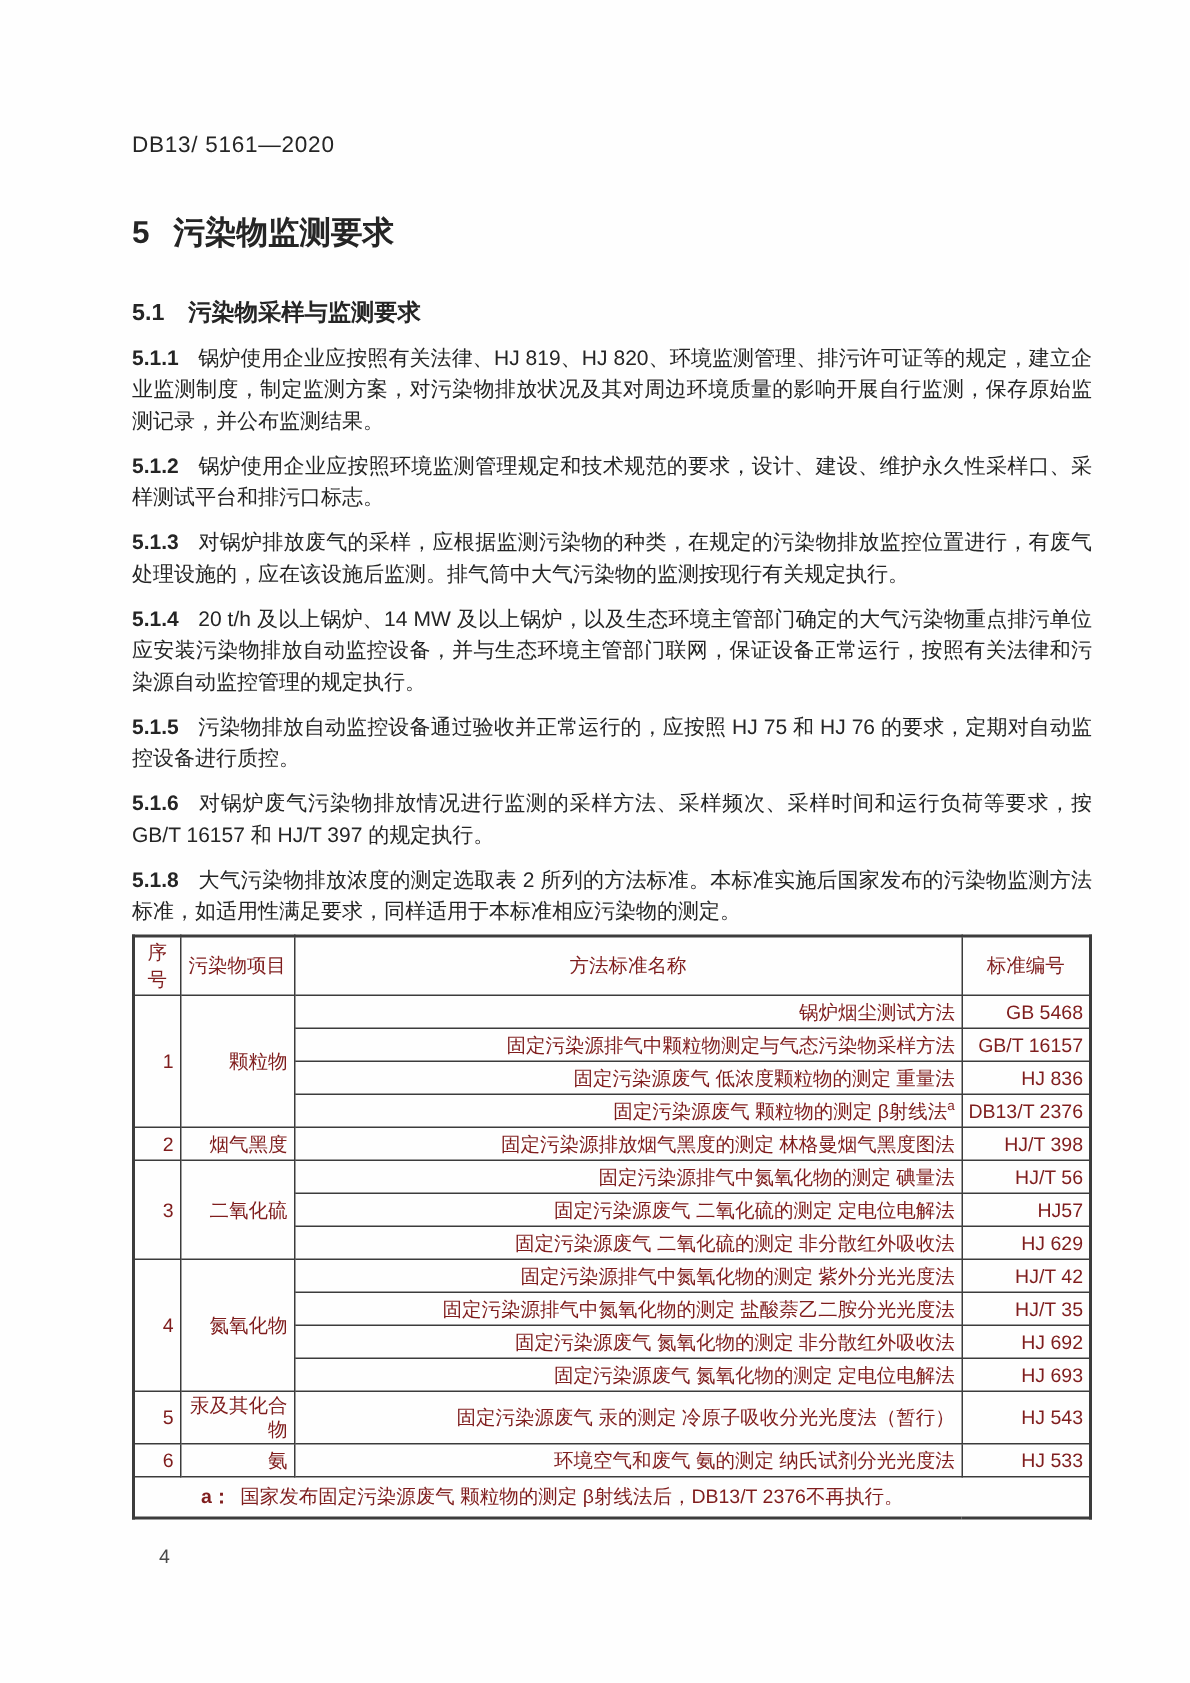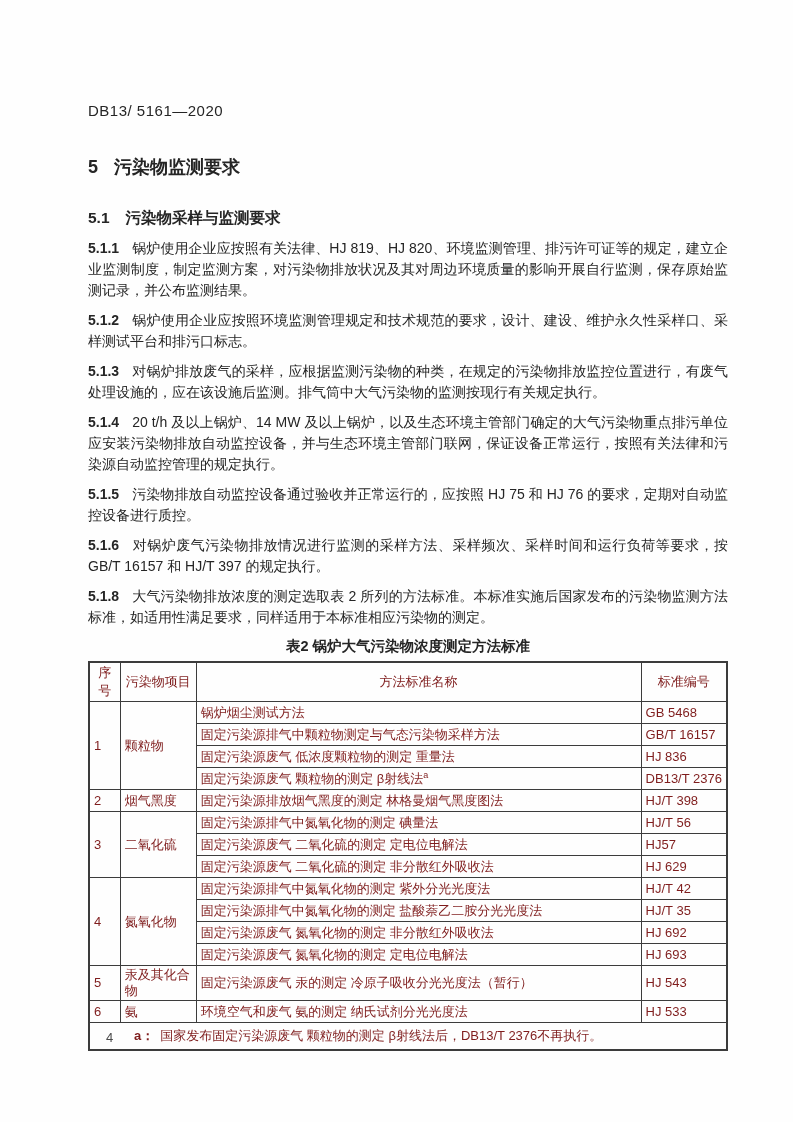--- a/index.html
+++ b/index.html
@@ -5,28 +5,28 @@
   html,body { margin:0; padding:0; background:#ffffff; }
   .page {
     position:relative;
     width:793px; height:1122px;
     background:#fefefe;
     font-family:"Liberation Sans","DejaVu Sans",sans-serif;
     color:#252525;
     overflow:hidden;
   }
   .inner {
-    position:absolute; left:88px; top:14px; width:640px;
+    position:absolute; left:88px; top:0; width:640px;
   }
   .doc-header {
     padding-top:88px;
     font-size:15px;
     letter-spacing:.5px;
   }
-  .sec-h1 { margin:36px 0 0 0; font-size:18px; font-weight:bold; }
+  .sec-h1 { margin:36px 0 0 0; font-size:21px; font-weight:bold; }
   .sec-h2 { margin:29px 0 0 0; font-size:15.5px; font-weight:bold; }
   .sec-h1 .num, .sec-h2 .num { margin-right:16px; }
   #clauses { margin:0; }
   .clause {
     margin:9px 0 0 0;
     font-size:14px;
     line-height:21px;
     text-align:justify;
     text-justify:inter-ideograph;
   }
@@ -51,21 +51,21 @@
   table.methods th {
     font-weight:normal;
     height:24px;
     padding:1px 4px;
     text-align:center;
   }
   table.methods td {
     height:19px;
     line-height:16px;
     padding:1px 4px;
-    text-align:left;
+    text-align:right;
   }
   td.code-cell { white-space:nowrap; }
   tr.footnote-row td {
     text-align:left;
     height:24px;
     padding-left:44px;
   }
   tr.footnote-row .fn-label { font-weight:bold; margin-right:6px; }
   sup.note-sup { font-size:9px; line-height:0; }
   .page-number {
@@ -94,21 +94,20 @@
     <div id="clauses">
         <p class="clause"><span class="num">5.1.1</span>锅炉使用企业应按照有关法律、HJ 819、HJ 820、环境监测管理、排污许可证等的规定，建立企业监测制度，制定监测方案，对污染物排放状况及其对周边环境质量的影响开展自行监测，保存原始监测记录，并公布监测结果。</p>
         <p class="clause"><span class="num">5.1.2</span>锅炉使用企业应按照环境监测管理规定和技术规范的要求，设计、建设、维护永久性采样口、采样测试平台和排污口标志。</p>
         <p class="clause"><span class="num">5.1.3</span>对锅炉排放废气的采样，应根据监测污染物的种类，在规定的污染物排放监控位置进行，有废气处理设施的，应在该设施后监测。排气筒中大气污染物的监测按现行有关规定执行。</p>
         <p class="clause"><span class="num">5.1.4</span>20 t/h 及以上锅炉、14 MW 及以上锅炉，以及生态环境主管部门确定的大气污染物重点排污单位应安装污染物排放自动监控设备，并与生态环境主管部门联网，保证设备正常运行，按照有关法律和污染源自动监控管理的规定执行。</p>
         <p class="clause"><span class="num">5.1.5</span>污染物排放自动监控设备通过验收并正常运行的，应按照 HJ 75 和 HJ 76 的要求，定期对自动监控设备进行质控。</p>
         <p class="clause"><span class="num">5.1.6</span>对锅炉废气污染物排放情况进行监测的采样方法、采样频次、采样时间和运行负荷等要求，按 GB/T 16157 和 HJ/T 397 的规定执行。</p>
         <p class="clause"><span class="num">5.1.8</span>大气污染物排放浓度的测定选取表 2 所列的方法标准。本标准实施后国家发布的污染物监测方法标准，如适用性满足要求，同样适用于本标准相应污染物的测定。</p>
       </div>
 
-    <div class="tbl-caption">表2  锅炉大气污染物浓度测定方法标准</div>
 
     <table class="methods">
       <colgroup>
         <col style="width:4.9%">
         <col style="width:12.0%">
         <col style="width:70.4%">
         <col style="width:12.7%">
       </colgroup>
       <thead>
         <tr>

